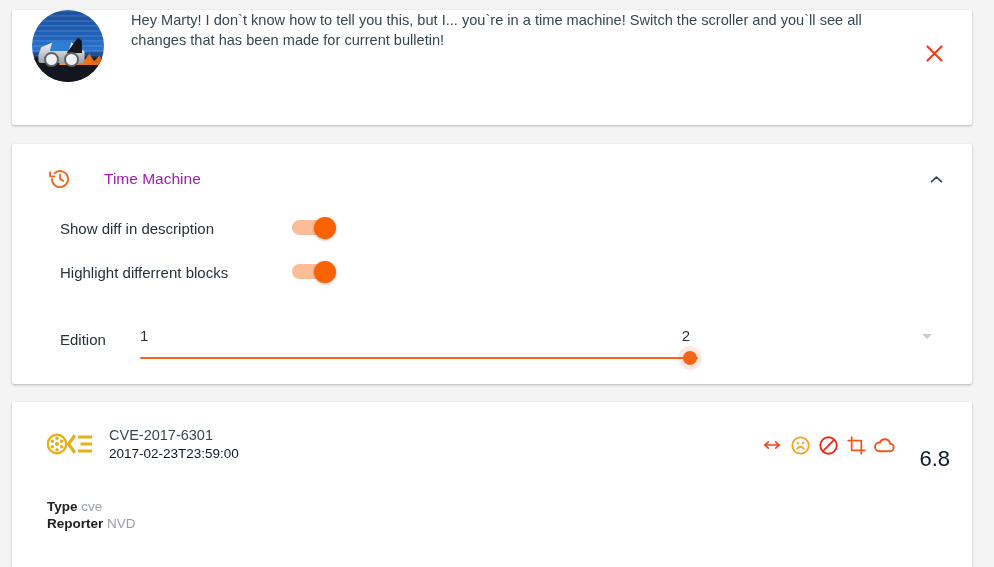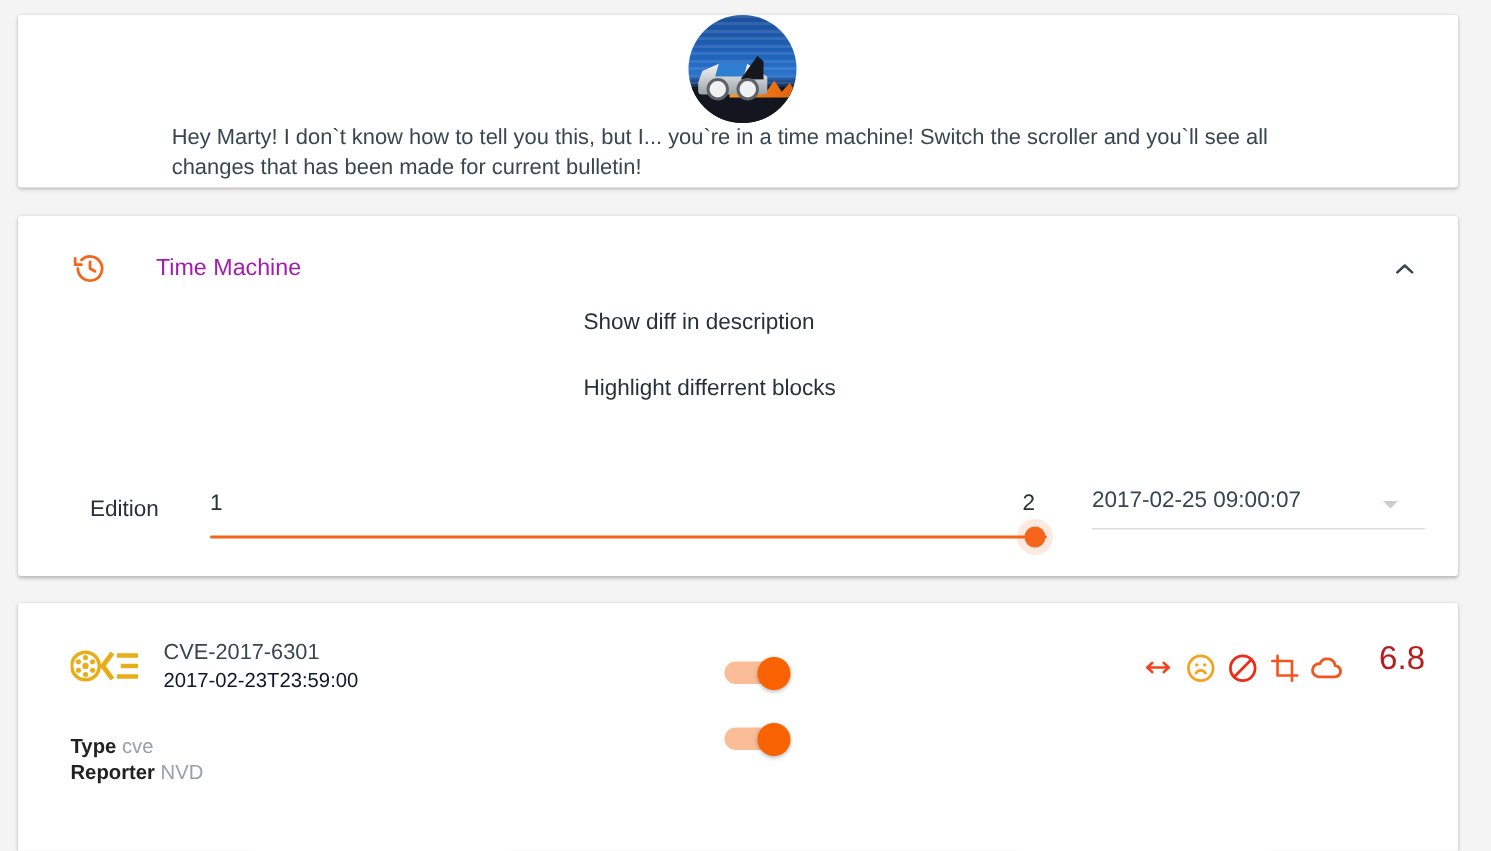--- a/index.html
+++ b/index.html
@@ -27,23 +27,21 @@
     border-radius: 2px;
     box-shadow: 0 1px 3px rgba(0,0,0,0.16), 0 1px 2px rgba(0,0,0,0.12);
     box-sizing: border-box;
   }
 
   
   .banner {
     height: 115px;
     margin-bottom: 19px;
     display: flex;
-    align-items: center;
     padding: 0 14px 0 20px;
-    flex-direction: column;
   }
   .avatar {
     width: 72px;
     height: 72px;
     border-radius: 50%;
     flex: 0 0 72px;
     position: relative;
     overflow: hidden;
     background: linear-gradient(#1c4f9c 0%, #1f63bb 38%, #2a74cf 55%, #14305c 66%, #161a24 72%, #1a1d26 100%);
   }
@@ -174,21 +172,20 @@
     cursor: pointer;
     color: #37474f;
     margin-top: 8px;
   }
 
   .tm-row {
     display: flex;
     align-items: center;
     padding-left: 48px;
     height: 44px;
-    flex-direction: column;
   }
   .tm-row-label {
     font-size: 15px;
     color: #263238;
     width: 232px;
     flex: 0 0 232px;
   }
   .toggle {
     width: 44px;
     height: 22px;
@@ -329,23 +326,23 @@
   }
   .cve-icons .ic {
     width: 26px;
     height: 26px;
     display: flex;
     align-items: center;
     justify-content: center;
   }
   .cve-score {
     margin-left: 22px;
-    margin-top: 0;
+    margin-top: 20px;
     font-size: 22px;
-    color: #b91c1c;
+    color: #0f172a;
     flex: 0 0 auto;
   }
   .cve-meta {
     margin-top: 26px;
     font-size: 13.5px;
     line-height: 17.2px;
     color: #9aa0a6;
   }
   .cve-meta .k {
     font-weight: bold;
@@ -414,21 +411,20 @@
       <div class="edition-label">Edition</div>
 
       <div class="slider-wrap">
         <div class="slider-min">1</div>
         <div class="slider-max">2</div>
         <div class="slider-track"></div>
         <div class="slider-thumb"></div>
       </div>
 
       <div class="edition-select">
-        <span class="value">2017-02-25 09:00:07</span>
         <span class="caret"></span>
       </div>
     </div>
   </div>
 
   <div class="card cve-card">
     <div class="cve-head">
 
       <div class="cve-logo">
         <svg width="46" height="28" viewBox="0 0 46 28">

